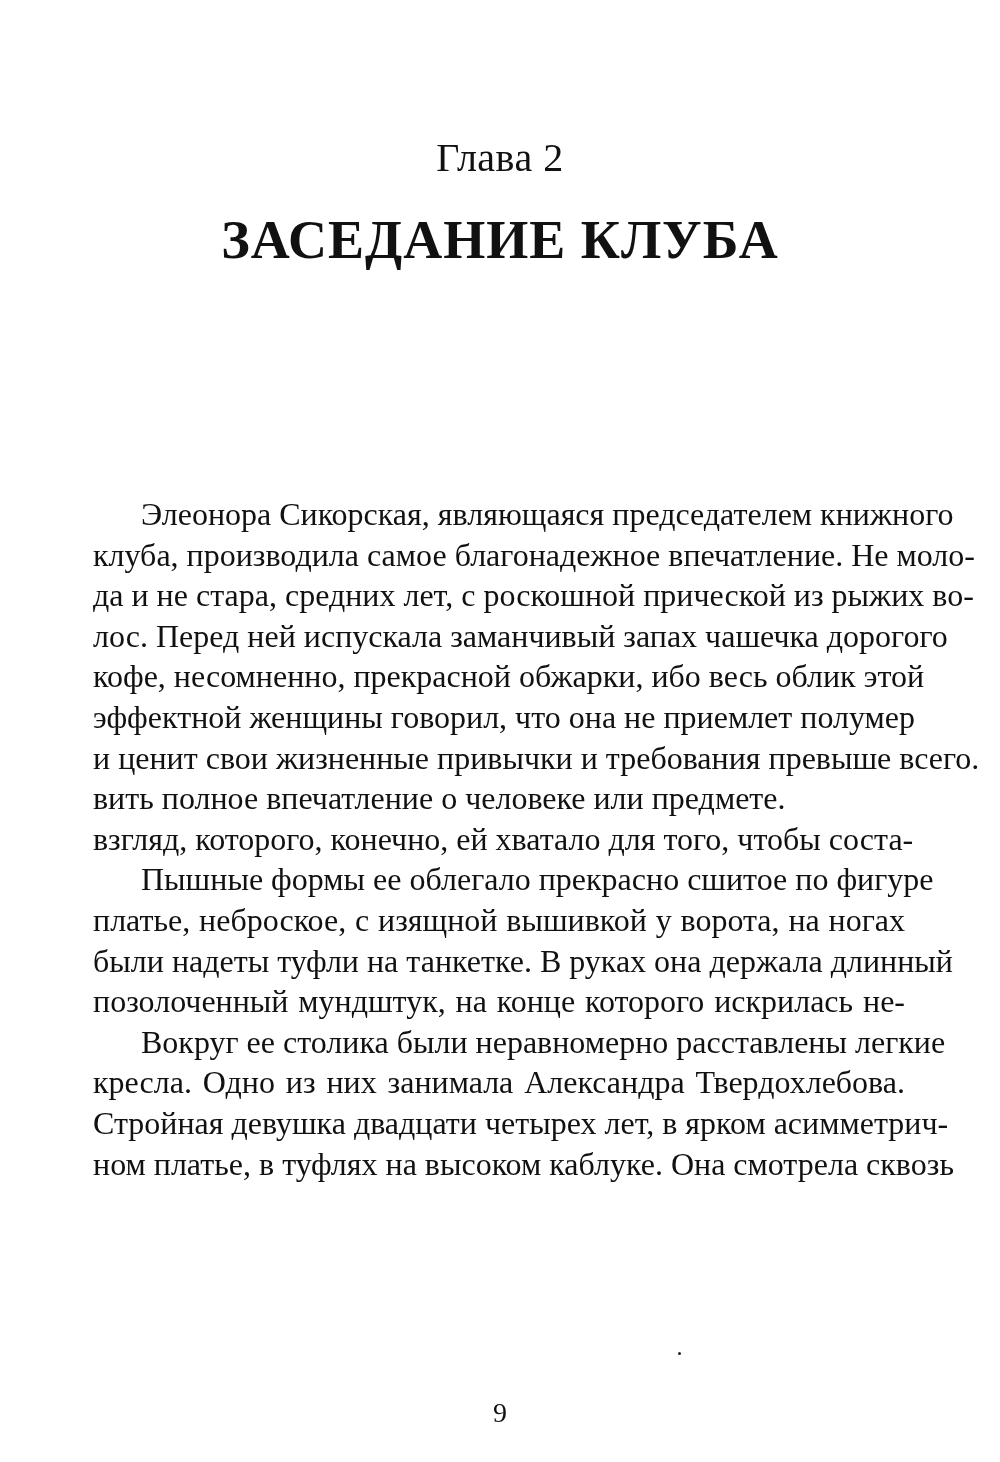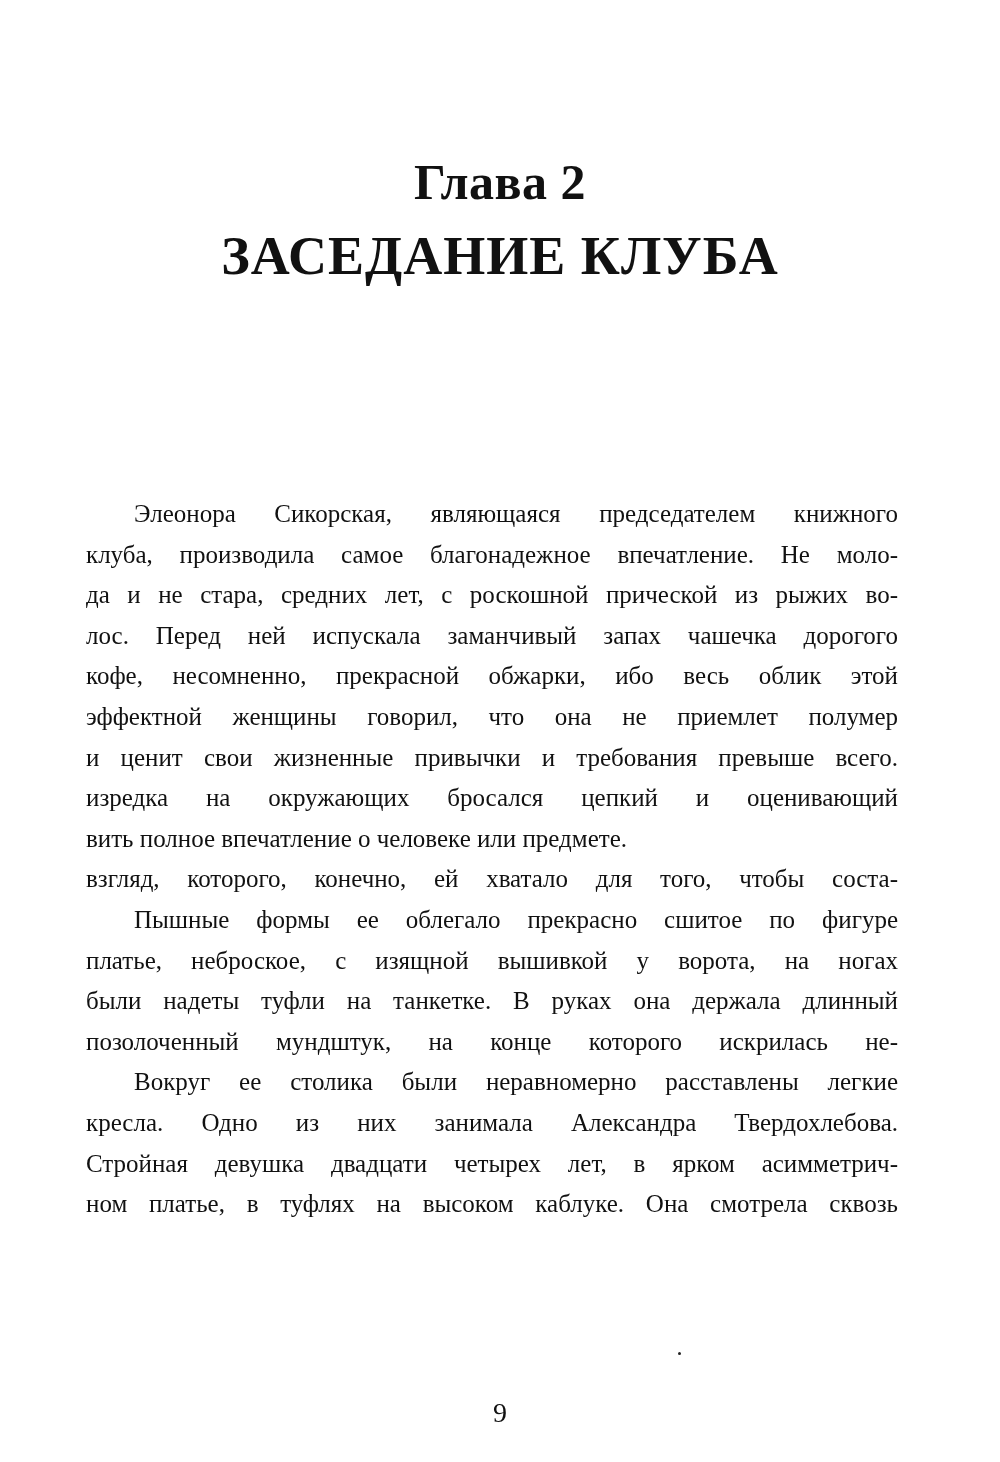--- a/index.html
+++ b/index.html
@@ -23,40 +23,39 @@
       background: #ffffff;
     }
     .chapter-heading {
       position: absolute;
       left: 0;
       width: 1000px;
       top: 128px;
       text-align: center;
     }
     .chapter-number {
-      font-size: 50px;
-      font-weight: bold;
+      font-size: 40px;
+      font-weight: normal;
       line-height: 60px;
       height: 60px;
       letter-spacing: 0.5px;
-      margin-top: 24px;
     }
     .chapter-title {
       font-size: 54px;
       font-weight: bold;
       line-height: 72px;
-      margin-top: 8px;
+      margin-top: 16px;
       letter-spacing: 1px;
     }
     .body-text {
       position: absolute;
-      left: 86px;
+      left: 93px;
       width: 812px;
       top: 494px;
-      font-size: 25px;
+      font-size: 32px;
     }
     .line {
       height: 40.6px;
       line-height: 40.6px;
       white-space: nowrap;
       text-align: justify;
       text-align-last: justify;
     }
     .line.indent {
       padding-left: 48px;
@@ -99,21 +98,20 @@
       <div class="line indent">Элеонора Сикорская, являющаяся председателем книжного</div>
       <div class="line">клуба, производила самое благонадежное впечатление. Не моло-</div>
       <div class="line">да и не стара, средних лет, с роскошной прической из рыжих во-</div>
       <div class="line">лос. Перед ней испускала заманчивый запах чашечка дорогого</div>
       <div class="line">кофе, несомненно, прекрасной обжарки, ибо весь облик этой</div>
       <div class="line">эффектной женщины говорил, что она не приемлет полумер</div>
       <div class="line">и ценит свои жизненные привычки и требования превыше всего.</div>
     </div>
 
     <div class="paragraph">
-      <div class="line">изредка на окружающих бросался цепкий и оценивающий</div>
       <div class="line last">вить полное впечатление о человеке или предмете.</div>
       <div class="line">взгляд, которого, конечно, ей хватало для того, чтобы соста-</div>
     </div>
 
     <div class="paragraph">
       <div class="line indent">Пышные формы ее облегало прекрасно сшитое по фигуре</div>
       <div class="line">платье, неброское, с изящной вышивкой у ворота, на ногах</div>
       <div class="line">были надеты туфли на танкетке. В руках она держала длинный</div>
       <div class="line">позолоченный мундштук, на конце которого искрилась не-</div>
     </div>

